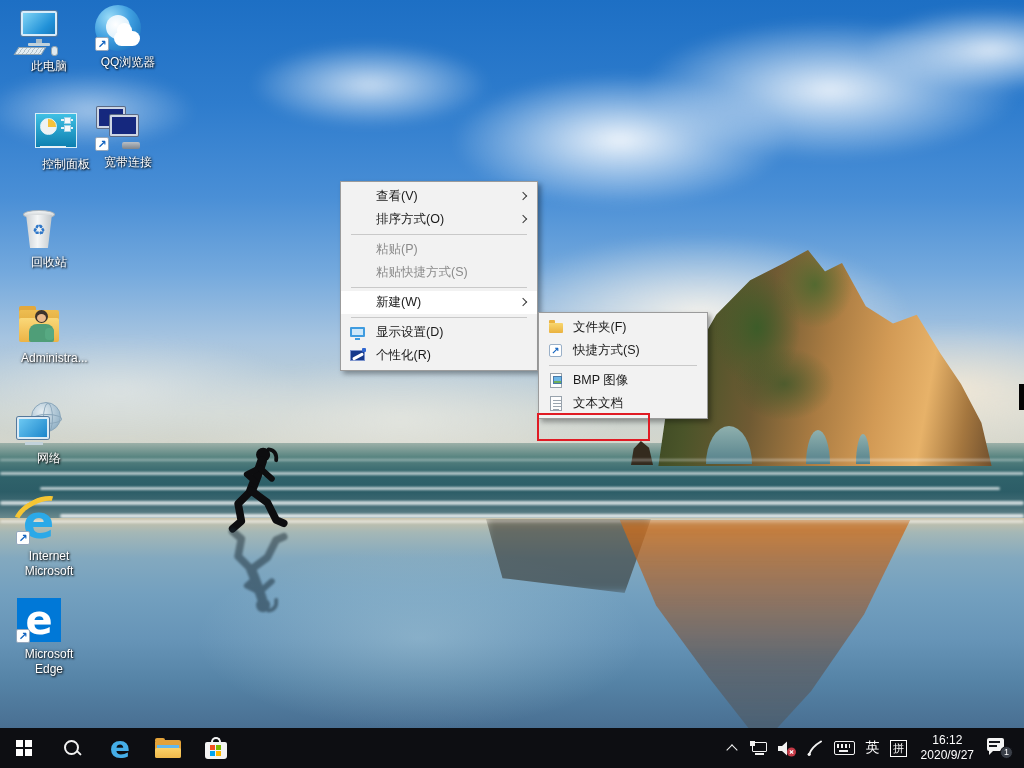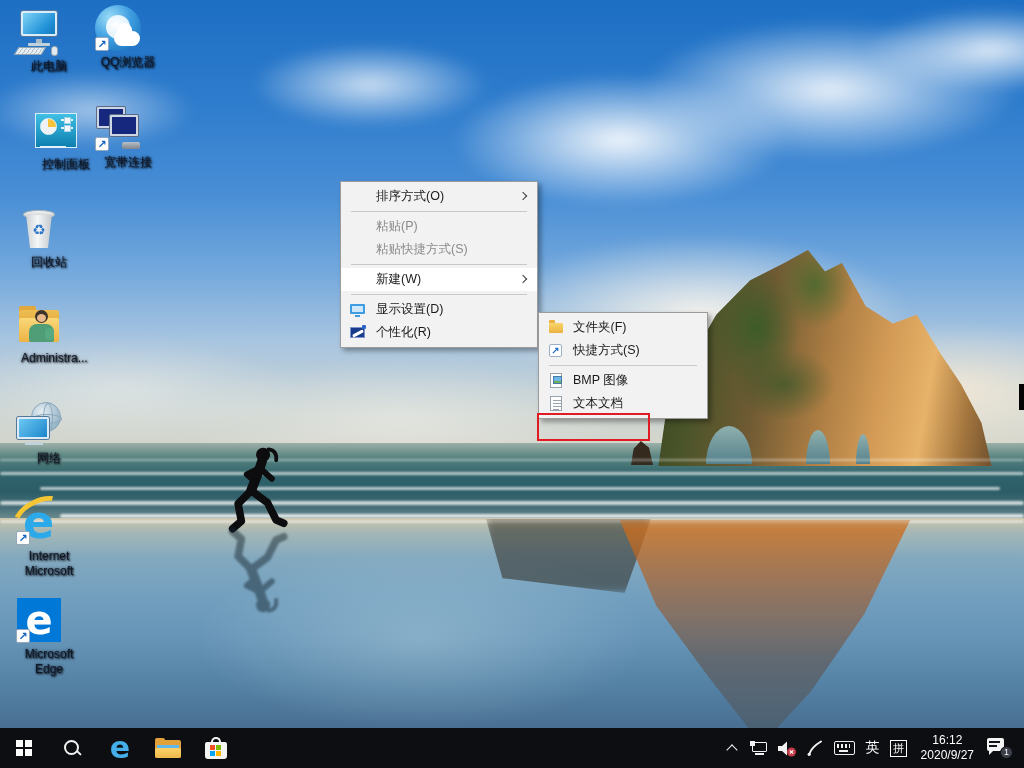--- a/index.html
+++ b/index.html
@@ -44,21 +44,21 @@
     clip-path:polygon(6% 0,94% 0,80% 42%,64% 76%,49% 100%,33% 70%,17% 38%); }
   .refl-dark { position:absolute; left:486px; top:519px; width:165px; height:74px; filter:blur(4px);
     background:rgba(48,44,34,.55); clip-path:polygon(0 0,100% 0,84% 100%,10% 80%); }
   .runner, .runner-refl { position:absolute; left:214px; width:83px; height:100px; }
   .runner { top:445px; }
   .runner-refl { top:515px; transform:scaleY(-1); opacity:.48; filter:blur(1.2px); }
   .edge-bar { position:absolute; left:1019px; top:384px; width:5px; height:26px; background:#040404; }
 
   
   .dicon { position:absolute; width:76px; text-align:center; cursor:default; }
-  .dlabel { margin-top:3px; font-size:12px; color:#0f172a; line-height:15px;
+  .dlabel { margin-top:3px; font-size:12px; color:#ffffff; line-height:15px;
     text-shadow:1px 1px 2px rgba(0,0,0,.95), 0 0 3px rgba(0,0,0,.6);padding-left:20px; }
   .art { position:relative; width:48px; height:48px; margin:0 auto; }
   .sc-badge { position:absolute; left:1px; bottom:1px; width:14px; height:14px; background:#fff;
     border:1px solid #94a7bd; border-radius:2px; color:#1565c0; font-size:11px; line-height:12px; font-weight:bold; }
   .sc-badge::after { content:"\2197"; }
   
   .pc-mon { position:absolute; left:6px; top:3px; width:36px; height:25px; border-radius:2px;
     background:linear-gradient(135deg,#7fd4f5,#2191d8 70%,#1679bd); border:2px solid #d8ecfa; box-shadow:0 0 0 1px #54789c; }
   .pc-neck { position:absolute; left:21px; top:31px; width:6px; height:4px; background:#a8bcc9; }
   .pc-base { position:absolute; left:13px; top:35px; width:22px; height:3px; background:#c2d2db; border-radius:1px; }
@@ -318,20 +318,24 @@
     <div class="art">
       <div class="edge-sq"></div>
       <div class="edge-e">e</div>
       <div class="sc-badge"></div>
     </div>
     <div class="dlabel">Microsoft Edge</div>
   </div>
 
   <div class="cmenu" style="left:340px;top:181px;width:198px;">
     <div class="mi">
+      <span>查看(V)</span>
+      <span class="chev"></span>
+    </div>
+    <div class="mi">
       <span>排序方式(O)</span>
       <span class="chev"></span>
     </div>
     <div class="msep"></div>
     <div class="mi dis">
       <span>粘贴(P)</span>
     </div>
     <div class="mi dis">
       <span>粘贴快捷方式(S)</span>
     </div>

